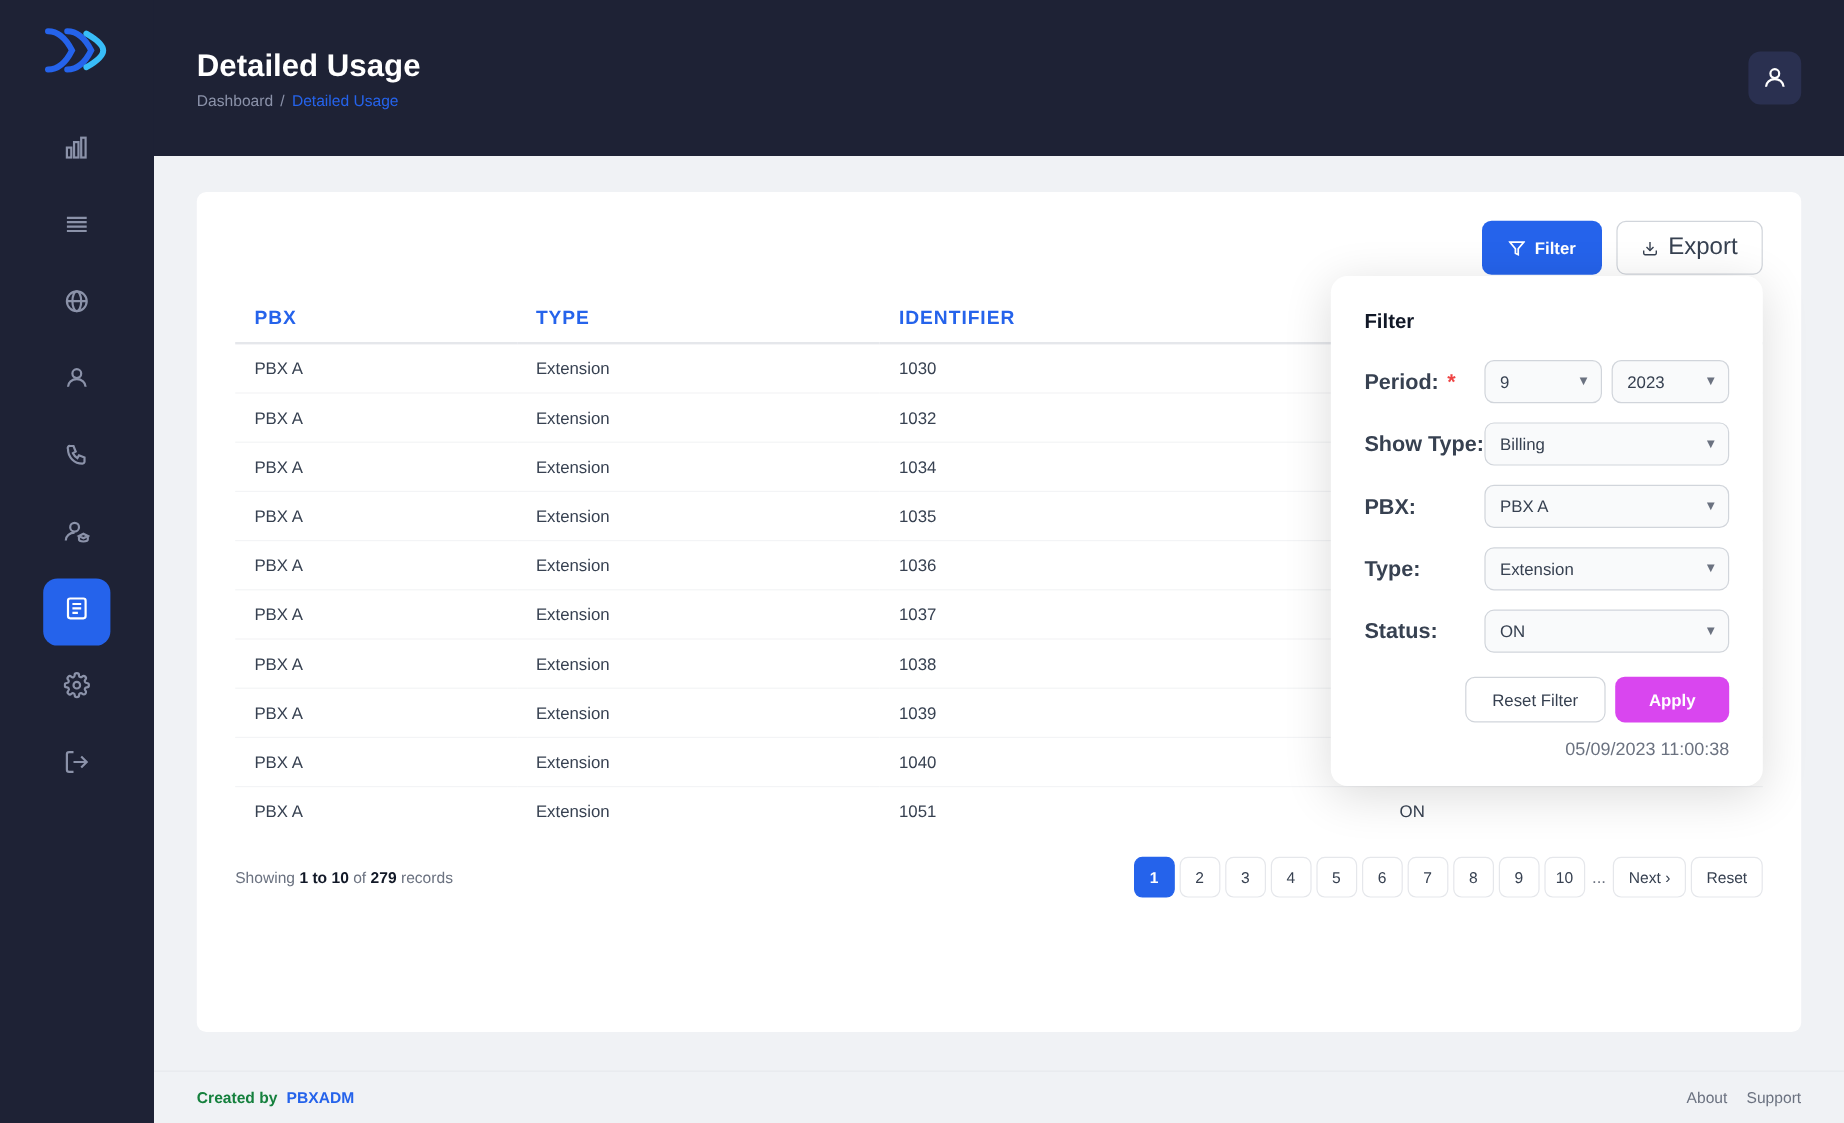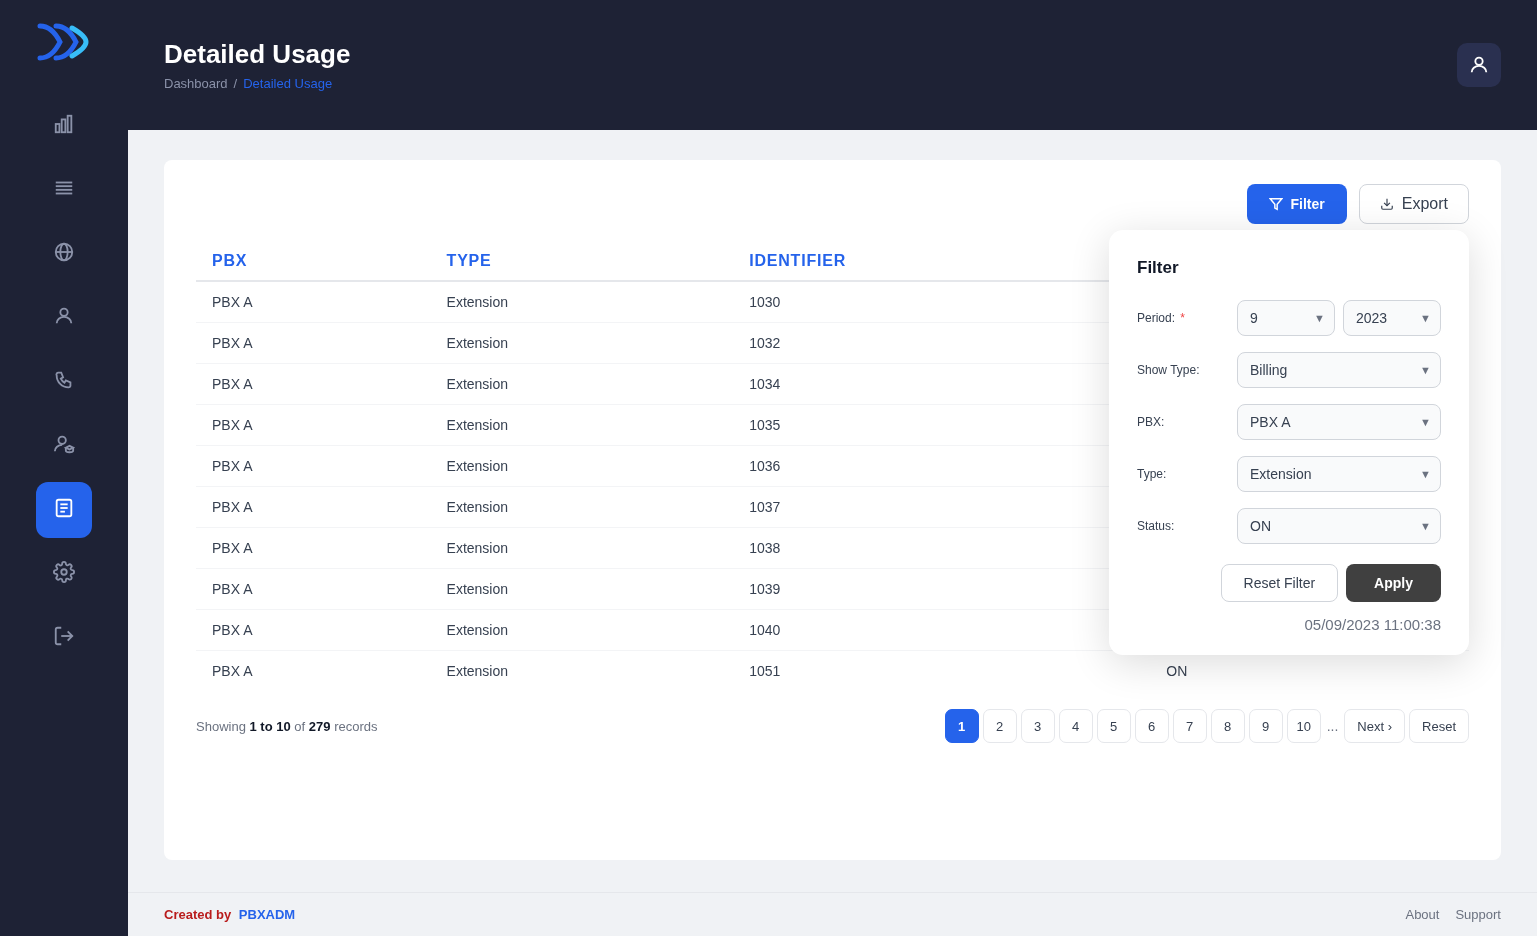--- a/index.html
+++ b/index.html
@@ -99,21 +99,21 @@
       font-size: 14px; font-weight: 600;
       cursor: pointer;
       display: flex; align-items: center; gap: 8px;
     }
     .btn-export {
       background: #fff;
       color: #374151;
       border: 1.5px solid #d1d5db;
       border-radius: 8px;
       padding: 10px 20px;
-      font-size: 16px; font-weight: 500;
+      font-size: 20px; font-weight: 500;
       cursor: pointer;
       display: flex; align-items: center; gap: 8px;
     }
 
     
     .data-table { width: 100%; border-collapse: collapse; }
     .data-table th {
       text-align: left; padding: 10px 16px;
       font-size: 16px; font-weight: 700; letter-spacing: 0.05em;
       color: #2563eb;
@@ -163,21 +163,21 @@
       z-index: 200;
     }
     .filter-title {
       font-size: 17px; font-weight: 700; color: #111827;
       margin-bottom: 22px;
     }
     .filter-row {
       display: flex; align-items: center; margin-bottom: 16px;
     }
     .filter-label {
-      width: 100px; font-size: 12px; color: #374151; font-weight: 400;
+      width: 100px; font-size: 18px; color: #374151; font-weight: 700;
       flex-shrink: 0;
     }
     .filter-label .req { color: #ef4444; margin-left: 2px; }
     .filter-inputs { display: flex; gap: 8px; flex: 1; }
     .select-wrapper {
       position: relative; flex: 1;
     }
     .select-wrapper select {
       width: 100%; padding: 9px 30px 9px 12px;
       border: 1.5px solid #d1d5db; border-radius: 8px;
@@ -192,37 +192,37 @@
       display: flex; justify-content: flex-end; gap: 8px; margin-top: 20px;
     }
     .btn-reset {
       padding: 10px 22px; border-radius: 8px;
       border: 1.5px solid #d1d5db;
       background: #fff; color: #374151;
       font-size: 14px; font-weight: 500; cursor: pointer;
     }
     .btn-apply {
       padding: 10px 28px; border-radius: 8px;
-      background: #404040; color: #fff;
+      background: #d946ef; color: #fff;
       border: none; font-size: 14px; font-weight: 600; cursor: pointer;
     }
     .filter-timestamp {
       text-align: right; font-size: 15px; color: #6b7280; margin-top: 14px;
     }
 
     
     .page-footer {
       background: #f0f2f5;
       padding: 14px 36px;
       display: flex; justify-content: space-between; align-items: center;
       font-size: 13px; color: #6b7280;
       border-top: 1px solid #e5e7eb;
     }
     .footer-brand { color: #6b7280; }
-    .footer-brand span { color: #b91c1c; font-weight: 600; }
+    .footer-brand span { color: #15803d; font-weight: 600; }
     .footer-links { display: flex; gap: 16px; }
     .footer-link { color: #6b7280; cursor: pointer; }
   </style>
 </head>
 <body>
 
 <div class="sidebar">
   <div class="sidebar-logo">
     <svg viewBox="0 0 60 48" fill="none" xmlns="http://www.w3.org/2000/svg">
       <path d="M8 36 L24 12 L36 28 L44 18 L56 36Z" fill="none" stroke="none"></path>

